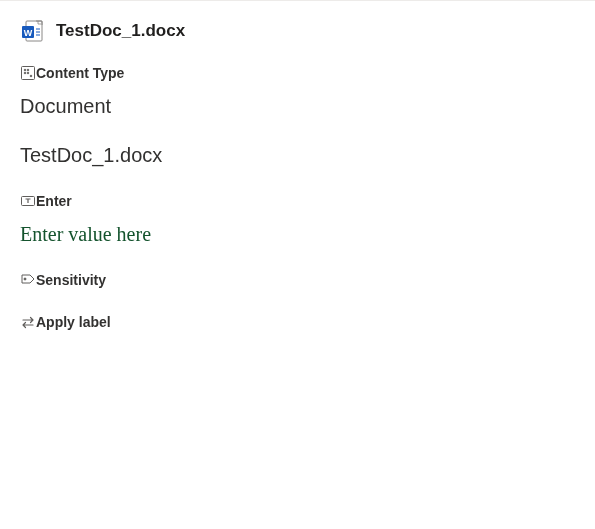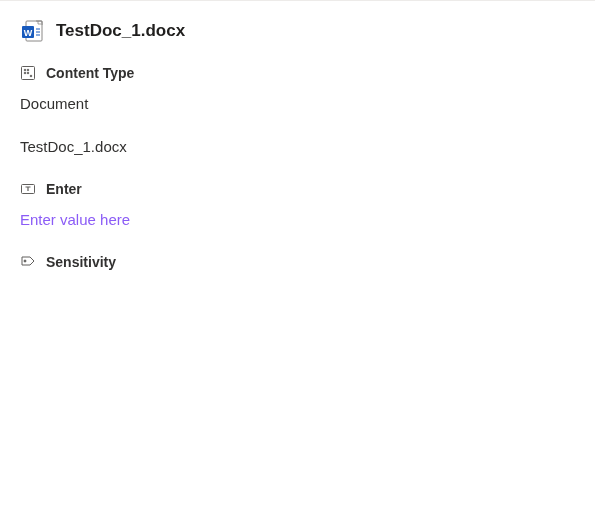--- a/index.html
+++ b/index.html
@@ -33,21 +33,20 @@
       font-size: 17px;
       font-weight: 600;
       color: #201f1e;
     }
     .field-group {
       margin-bottom: 26px;
     }
     .field-label-row {
       display: flex;
       align-items: center;
-      gap: 10px;
       margin-bottom: 14px;
     }
     .field-icon {
       width: 16px;
       height: 16px;
       flex-shrink: 0;
       color: #605e5c;
       display: flex;
       align-items: center;
       justify-content: center;
@@ -55,26 +54,27 @@
     .field-label {
       font-size: 14px;
       font-weight: 600;
       color: #323130;
     }
     .required-mark {
       color: #a4262c;
       margin-left: 2px;
     }
     .field-value {
-      font-size: 15px;
+      font-size: 20px;
       color: #323130;
       font-weight: 400;
     }
     .placeholder {
-      color: #8b5cf6;
+      color: #14532d;
+      font-family: Liberation Serif, serif;
     }
   </style>
 </head>
 <body>
 
 <div class="panel">
 
   <div class="header-row">
     <div class="word-icon-box">
       <svg viewBox="0 0 24 24" width="24" height="24">
@@ -131,15 +131,24 @@
         <svg viewBox="0 0 16 16" width="16" height="16" fill="none" stroke="#605e5c" stroke-width="1">
           <path d="M2 3 L10 3 L14 7 L10 11 L2 11 Z"></path>
           <circle cx="5" cy="7" r="1" fill="#605e5c"></circle>
         </svg>
       </span>
       <span class="field-label">Sensitivity</span>
     </div>
   </div>
 
   <div class="field-group">
+    <div class="field-label-row">
+      <span class="field-icon">
+        <svg viewBox="0 0 16 16" width="16" height="16" fill="none" stroke="#605e5c" stroke-width="1.2" stroke-linecap="round" stroke-linejoin="round">
+          <path d="M3 6 L13 6 M10.5 3.5 L13 6 L10.5 8.5"></path>
+          <path d="M13 11 L3 11 M5.5 8.5 L3 11 L5.5 13.5"></path>
+        </svg>
+      </span>
+      <span class="field-label">Apply label</span>
+    </div>
   </div>
 
 </div>
 
 </body></html>

